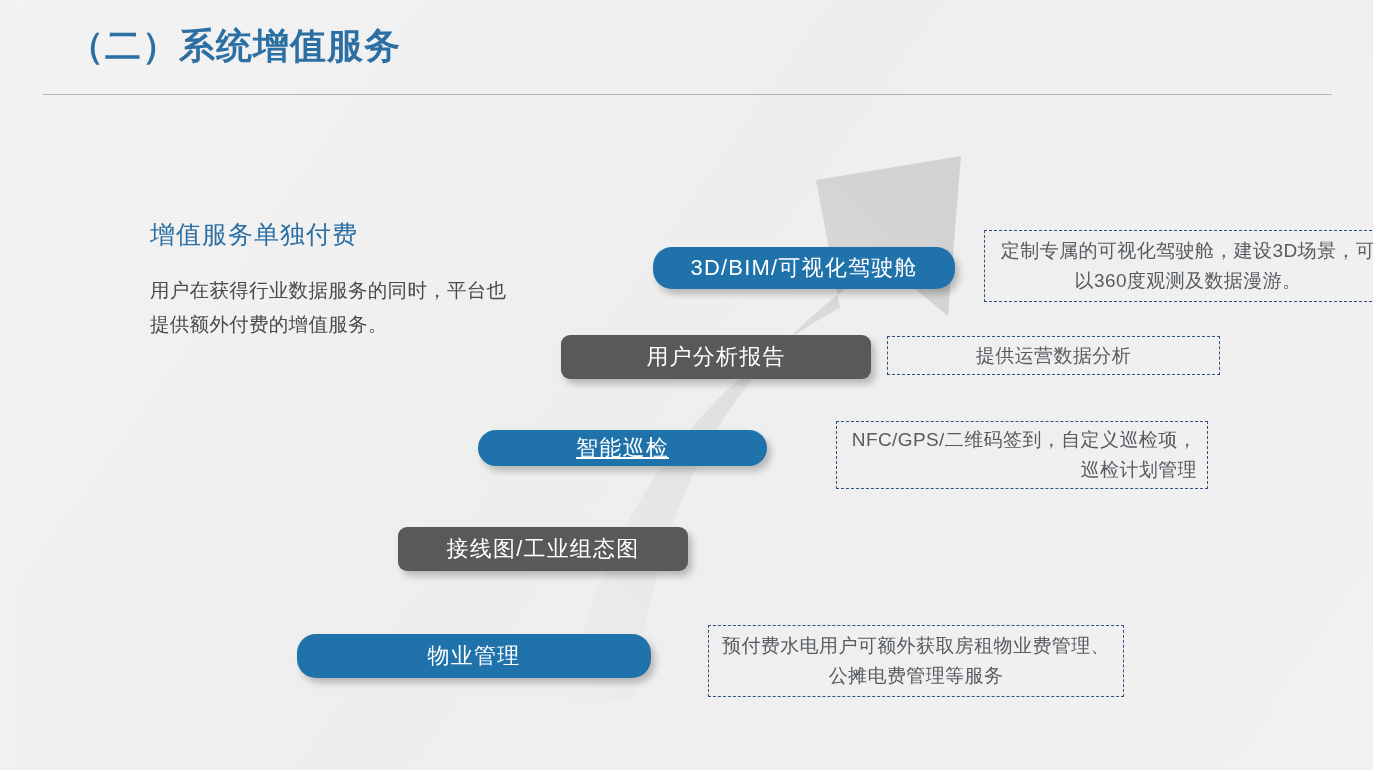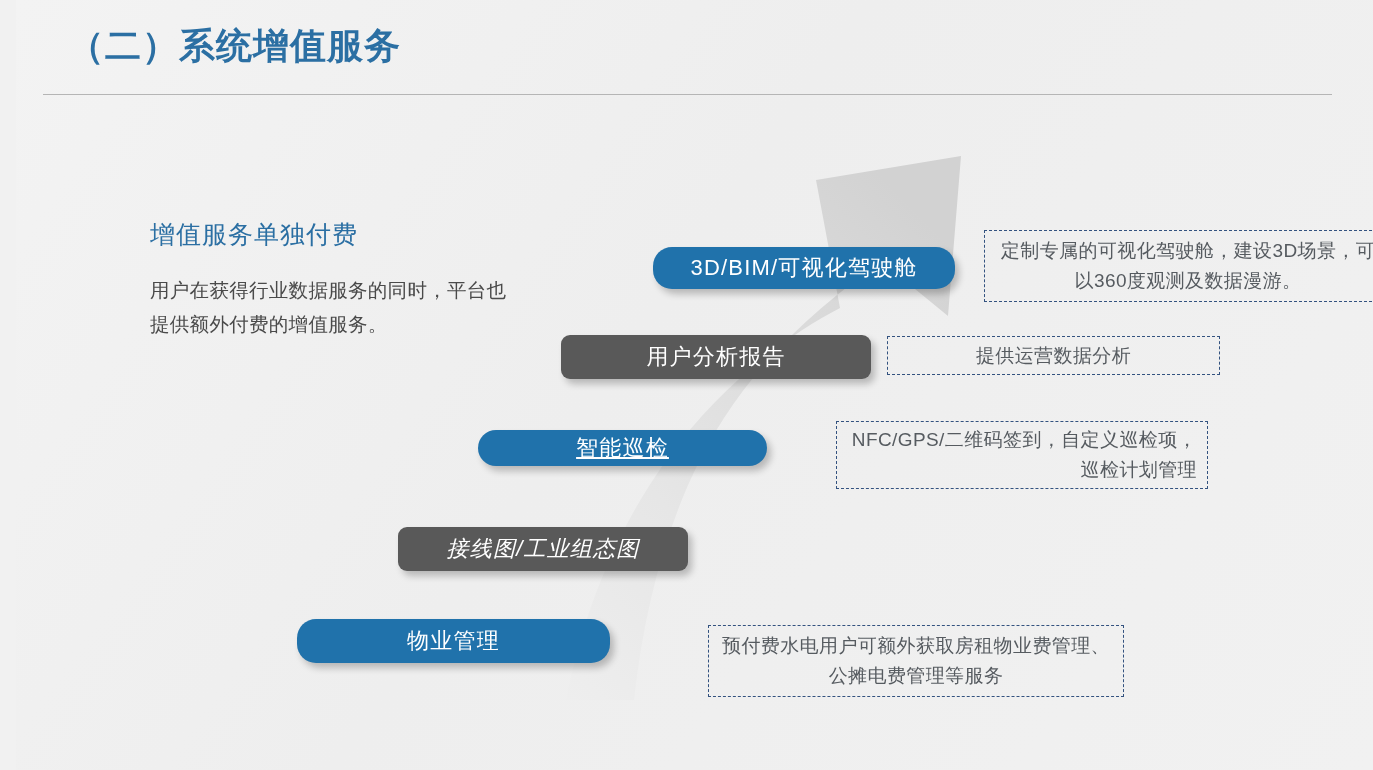--- a/index.html
+++ b/index.html
@@ -159,24 +159,24 @@
     <span>提供运营数据分析</span>
   </div>
 
   <div class="pill blue" style="left:462px; top:430px; width:289px; height:36px;text-decoration:underline;">
     <span>智能巡检</span>
   </div>
   <div class="note" style="left:820px; top:421px; width:372px; height:68px;text-align:right;">
     <span>NFC/GPS/二维码签到，自定义巡检项，巡检计划管理</span>
   </div>
 
-  <div class="pill gray" style="left:382px; top:527px; width:290px; height:44px;font-style:italic;">
+  <div class="pill gray" style="left:382px; top:527px; width:290px; height:44px;">
     <span>接线图/工业组态图</span>
   </div>
 
-  <div class="pill blue" style="left:281px; top:619px; width:313px; height:44px;">
+  <div class="pill blue" style="left:281px; top:634px; width:354px; height:44px;">
     <span>物业管理</span>
   </div>
   <div class="note" style="left:692px; top:625px; width:416px; height:72px;">
     <span>预付费水电用户可额外获取房租物业费管理、公摊电费管理等服务</span>
   </div>
 
 </div>
 
 </body></html>

